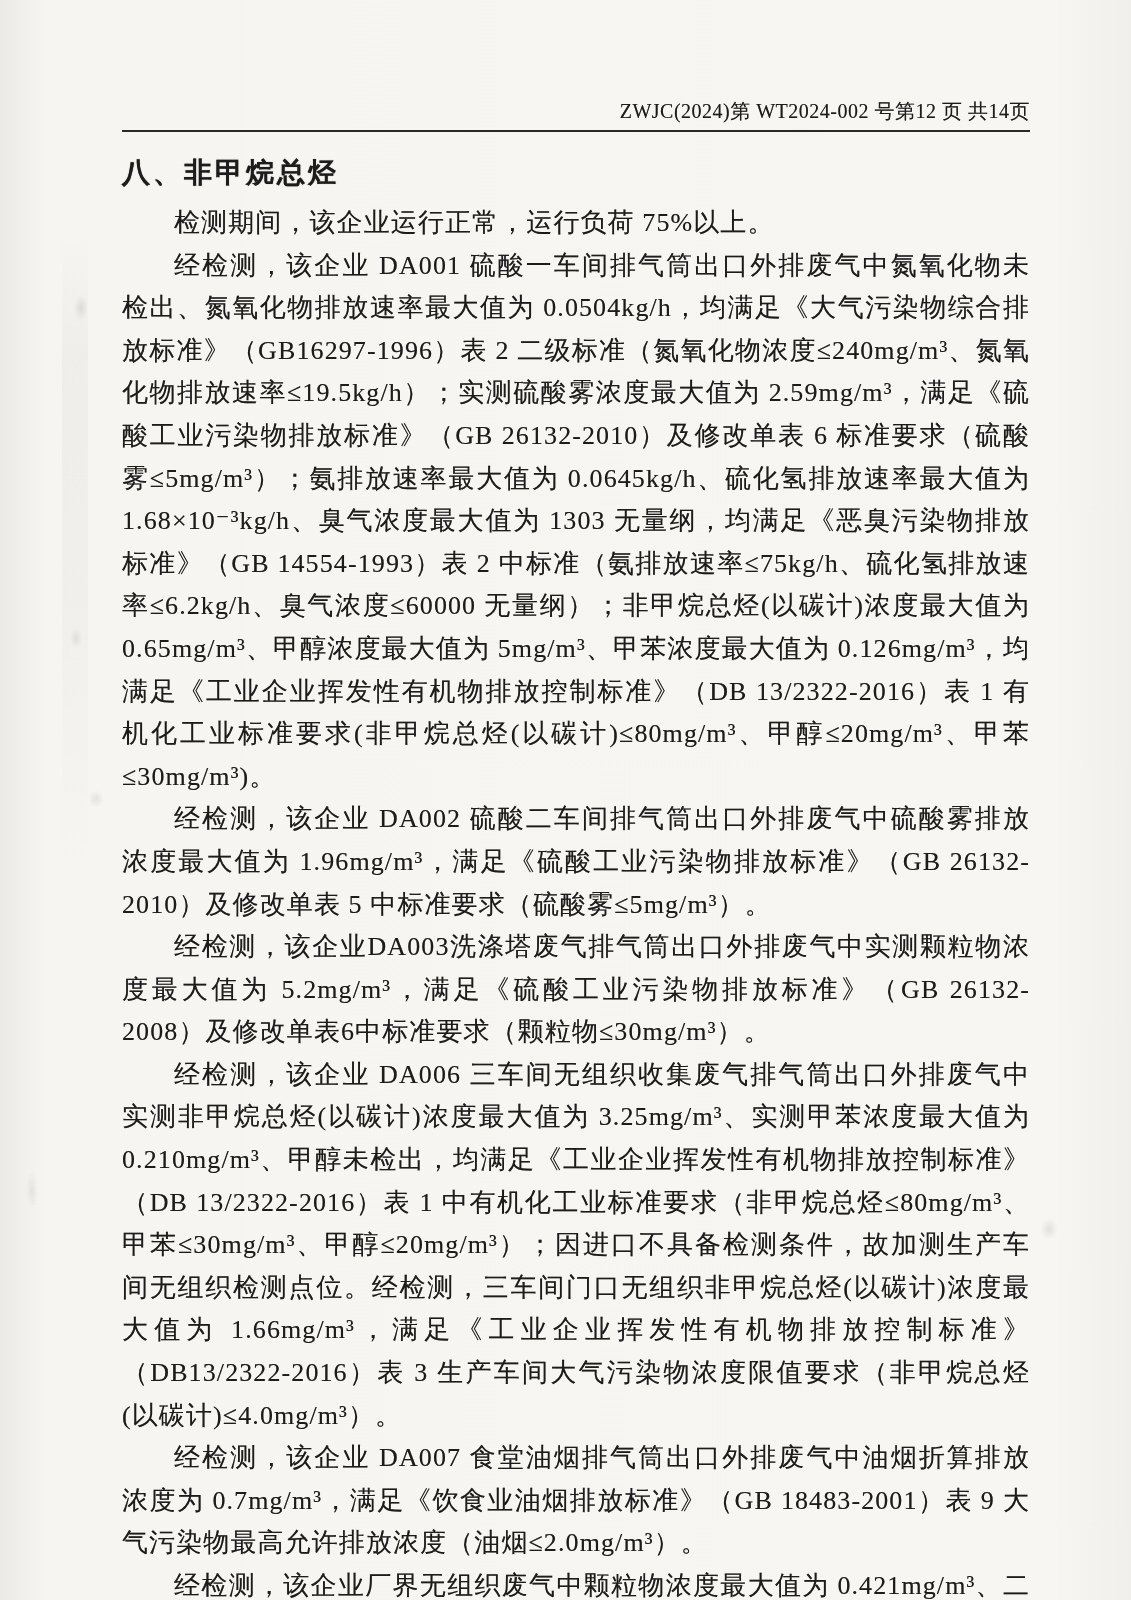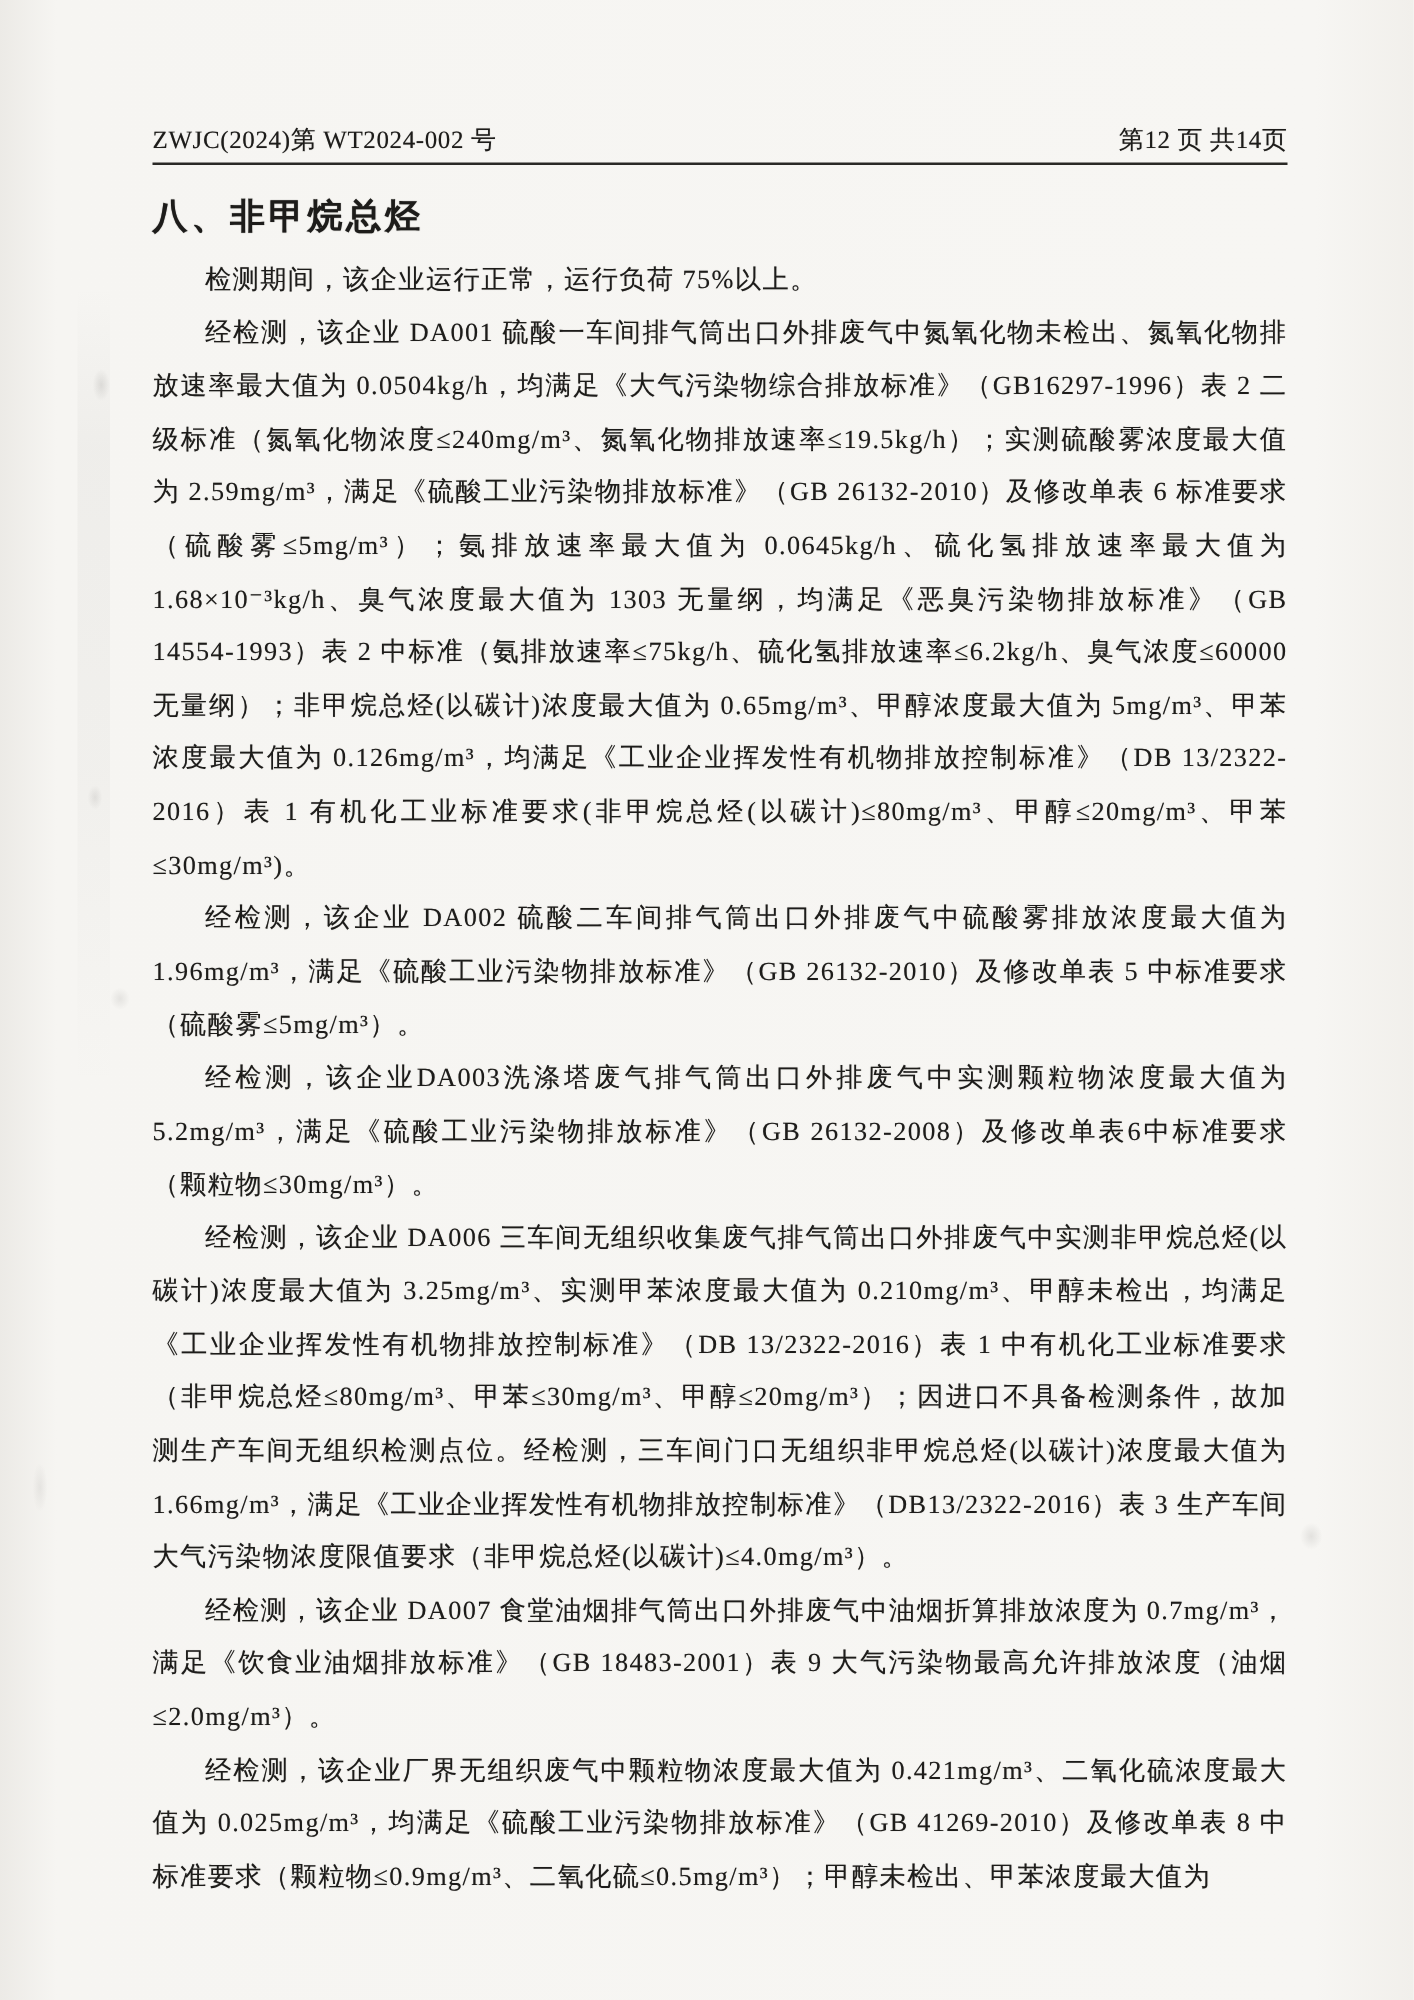--- a/index.html
+++ b/index.html
@@ -17,38 +17,38 @@
     color: #1d1c1a;
   }
   .page {
     position: absolute;
     top: 0; left: 0; right: 0; bottom: 0;
     padding: 98px 101px 0 122px;
     box-sizing: border-box;
   }
   .hdr {
     display: flex;
-    justify-content: space-between;
+    justify-content: flex-end;
     align-items: flex-end;
     border-bottom: 2px solid #2a2926;
     padding-bottom: 5px;
     font-size: 20px;
     letter-spacing: 0.5px;
     text-shadow: 0 0 0.6px rgba(40,38,35,0.55);
   }
   .doc-title {
     margin: 22px 0 10px 0;
     font-size: 28px;
     font-weight: bold;
     letter-spacing: 3px;
     text-shadow: 0 0 0.8px rgba(30,28,25,0.7);
   }
   .body-text p {
     margin: 0;
-    font-size: 21px;
+    font-size: 26px;
     line-height: 42.6px;
     text-align: justify;
     text-indent: 2em;
     letter-spacing: 1.1px;
     text-shadow: 0 0 0.6px rgba(45,43,40,0.5);
     word-break: break-word;
   }
   
   .smudge {
     position: absolute;

